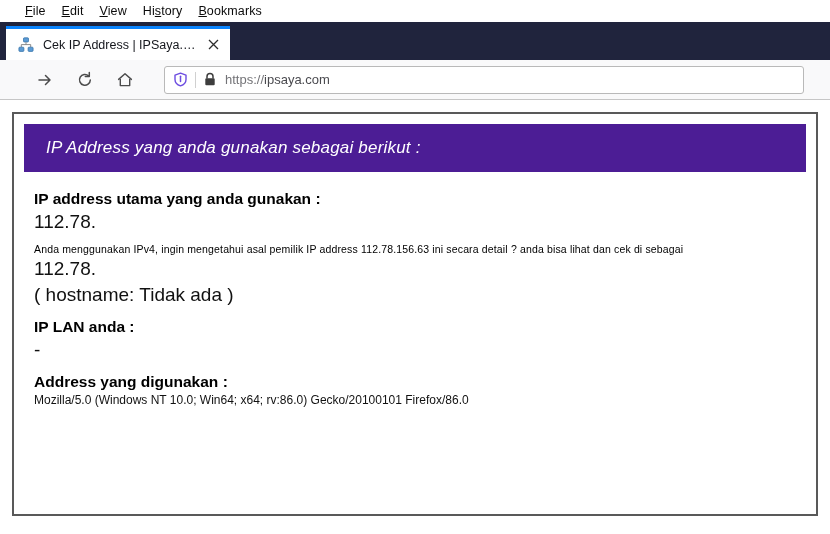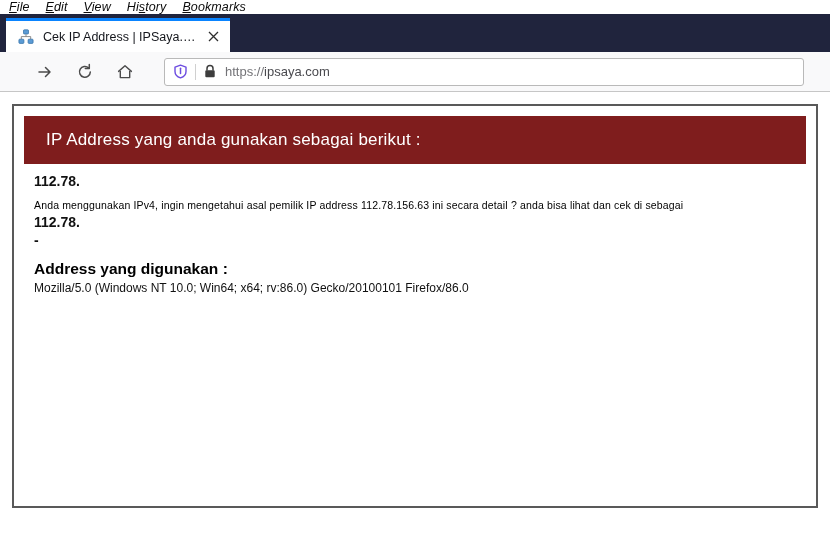--- a/index.html
+++ b/index.html
@@ -17,27 +17,26 @@
 
   
   .browser-window {
     width: 830px;
     height: 534px;
     position: relative;
     background: #ffffff;
   }
 
   .menubar {
-    height: 14px;
-    background: #ffffff;
-    display: flex;
-    align-items: center;
-    padding-left: 9px;
-    box-sizing: border-box;
-    font-style: italic;
+    height: 22px;
+    background: #ffffff;
+    display: flex;
+    align-items: center;
+    padding-left: 25px;
+    box-sizing: border-box;
   }
   .menu-item {
     font-size: 12.5px;
     color: #0b0b0b;
     padding: 0 8px 0 0;
     margin-right: 8px;
     letter-spacing: 0.1px;
     white-space: nowrap;
     cursor: default;
   }
@@ -153,42 +152,42 @@
   }
   .page-box {
     border: 2px solid #595959;
     height: 100%;
     box-sizing: border-box;
     background: #ffffff;
     padding: 10px;
     overflow: hidden;
   }
   .page-header {
-    background: #7f1d1d;
+    background: #4c1d95;
     color: #ffffff;
     font-size: 17px;
     padding: 14px 22px;
     box-sizing: border-box;
     letter-spacing: 0.2px;
+    font-style: italic;
   }
   .page-body {
     padding: 8px 10px 0 10px;
   }
   .lbl {
     font-size: 15.5px;
     font-weight: bold;
     color: #000000;
     margin-top: 9px;
     line-height: 1.3;
   }
   .val {
-    font-size: 14px;
+    font-size: 19px;
     color: #111111;
     line-height: 1.35;
-    font-weight: bold;
   }
   .note {
     font-size: 10.5px;
     color: #000000;
     line-height: 1.4;
     margin-top: 7px;
     letter-spacing: 0.15px;
   }
   .mono-ua {
     font-size: 12px;
@@ -268,26 +267,29 @@
       </span>
     </div>
   </div>
 
   <div class="viewport">
     <div class="page-box">
 
       <div class="page-header">IP Address yang anda gunakan sebagai berikut :</div>
 
       <div class="page-body">
+        <div class="lbl">IP address utama yang anda gunakan :</div>
         <div class="val">112.78.</div>
 
         <div class="note">Anda menggunakan IPv4, ingin mengetahui asal pemilik IP address 112.78.156.63 ini secara detail ? anda bisa lihat dan cek di sebagai</div>
 
         <div class="val">112.78.</div>
-
+        <div class="val">( hostname: Tidak ada )</div>
+
+        <div class="lbl">IP LAN anda :</div>
         <div class="val">-</div>
 
         <div class="lbl">Address yang digunakan :</div>
         <div class="mono-ua">Mozilla/5.0 (Windows NT 10.0; Win64; x64; rv:86.0) Gecko/20100101 Firefox/86.0</div>
       </div>
 
     </div>
   </div>
 
 </div>

